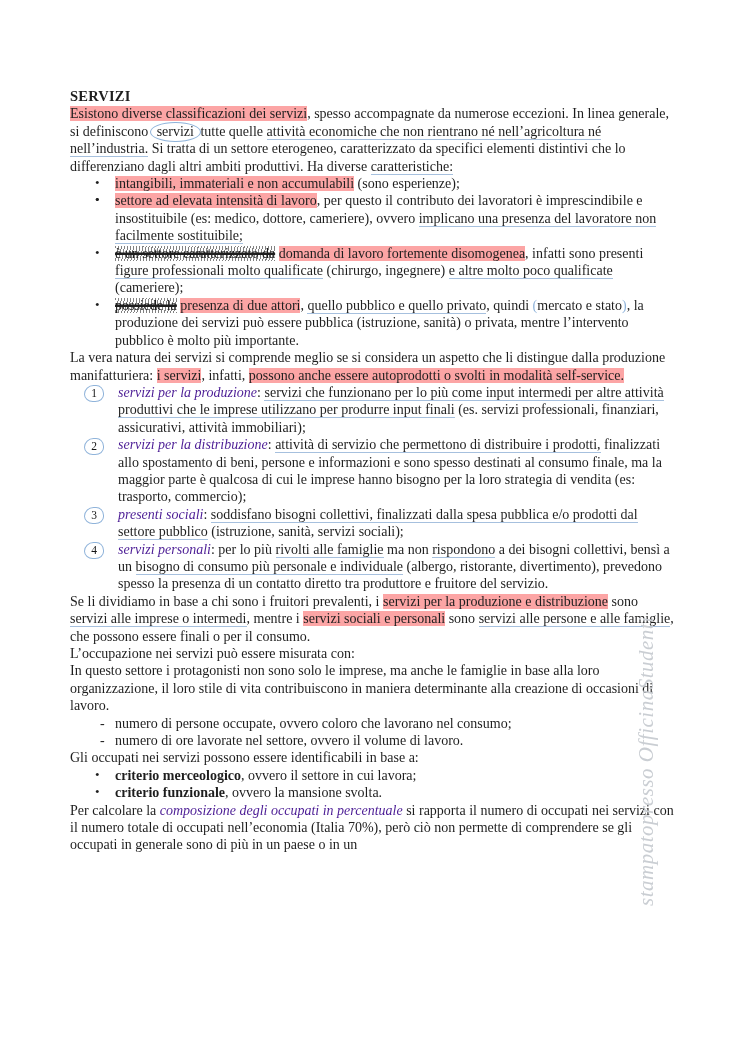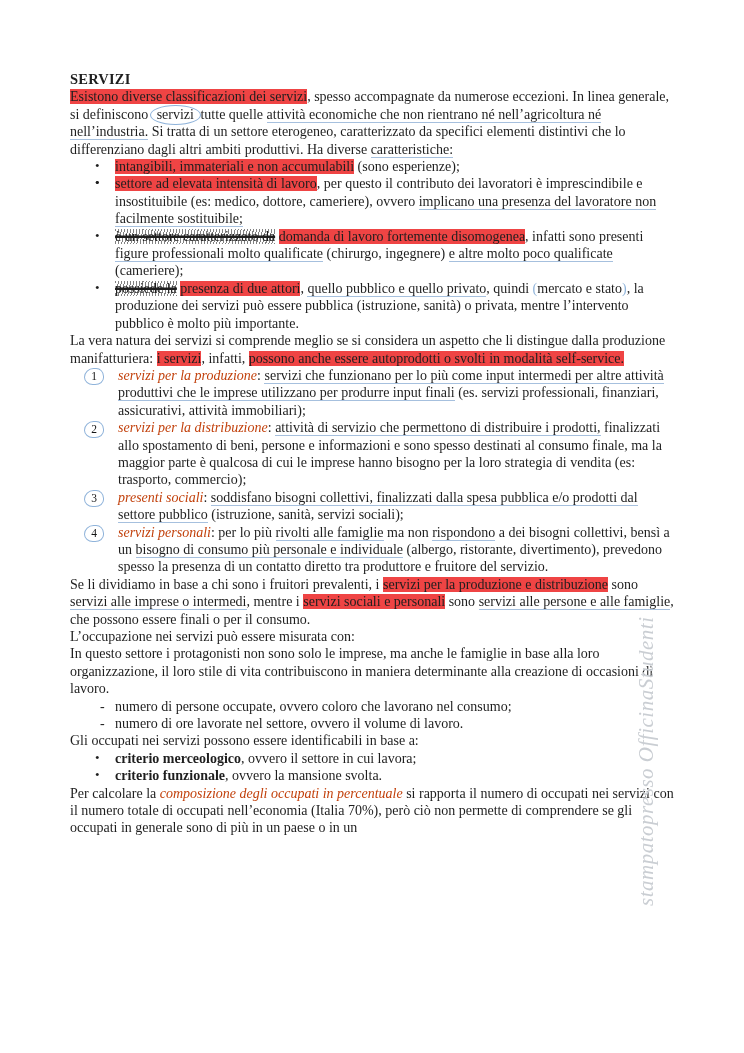--- a/index.html
+++ b/index.html
@@ -4,21 +4,21 @@
 <style>
   html,body { margin:0; padding:0; }
   body {
     width:744px; height:1053px;
     background:#ffffff;
     position:relative;
     overflow:hidden;
     font-family:"Liberation Serif", serif;
   }
   .page {
-    position:absolute; left:70px; top:71px; width:608px;
+    position:absolute; left:70px; top:88px; width:608px;
     font-size:14px; line-height:17.4px; color:#1e1e1e;
     text-align:left;
   }
   .doc-title {
     font-weight:bold; font-size:14.5px; line-height:17.4px;
     letter-spacing:0.2px; margin:0;
   }
   .blk { margin:0; }
   .bullet { position:relative; padding-left:45px; }
   .bullet > .marker { position:absolute; left:25px; top:-1px; font-size:13px; }
@@ -28,25 +28,25 @@
     width:18px; height:15px;
     border:1.4px solid #8fb3da;
     border-radius:55% 45% 50% 50% / 62% 55% 48% 52%;
     font-size:11.5px; line-height:15px; text-align:center;
     color:#141414;
   }
   .dash { position:relative; padding-left:45px; }
   .dash > .marker { position:absolute; left:30px; top:0; }
 
   
-  .r-hl { background:#ef4444; }
+  .r-hl { background:#fca5a5; }
   .r-ul { border-bottom:1.8px solid #a6c0de; }
   .r-b  { font-weight:bold; }
   .r-i  { }
-  .r-bi { font-style:italic; color:#c2410c; }
+  .r-bi { font-style:italic; color:#4c1d95; }
   .r-circ {
     display:inline-block;
     border:1.5px solid #8fb3da;
     border-radius:50%;
     padding:0 6px 1px 6px;
     margin:-2px -4px -2px -2px;
   }
   .r-scr {
     text-decoration:line-through;
     text-decoration-thickness:2px;

